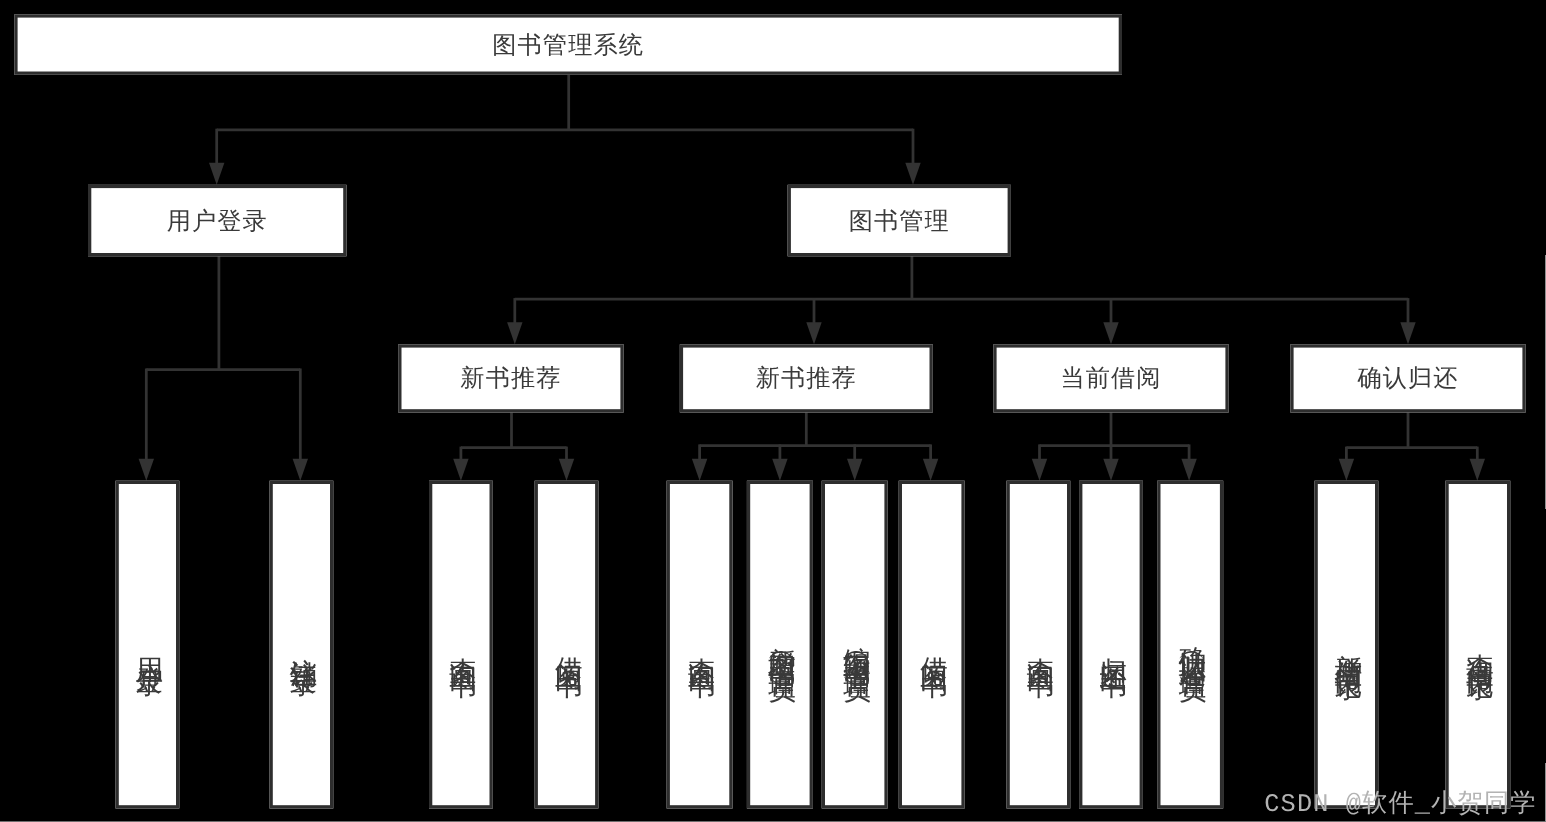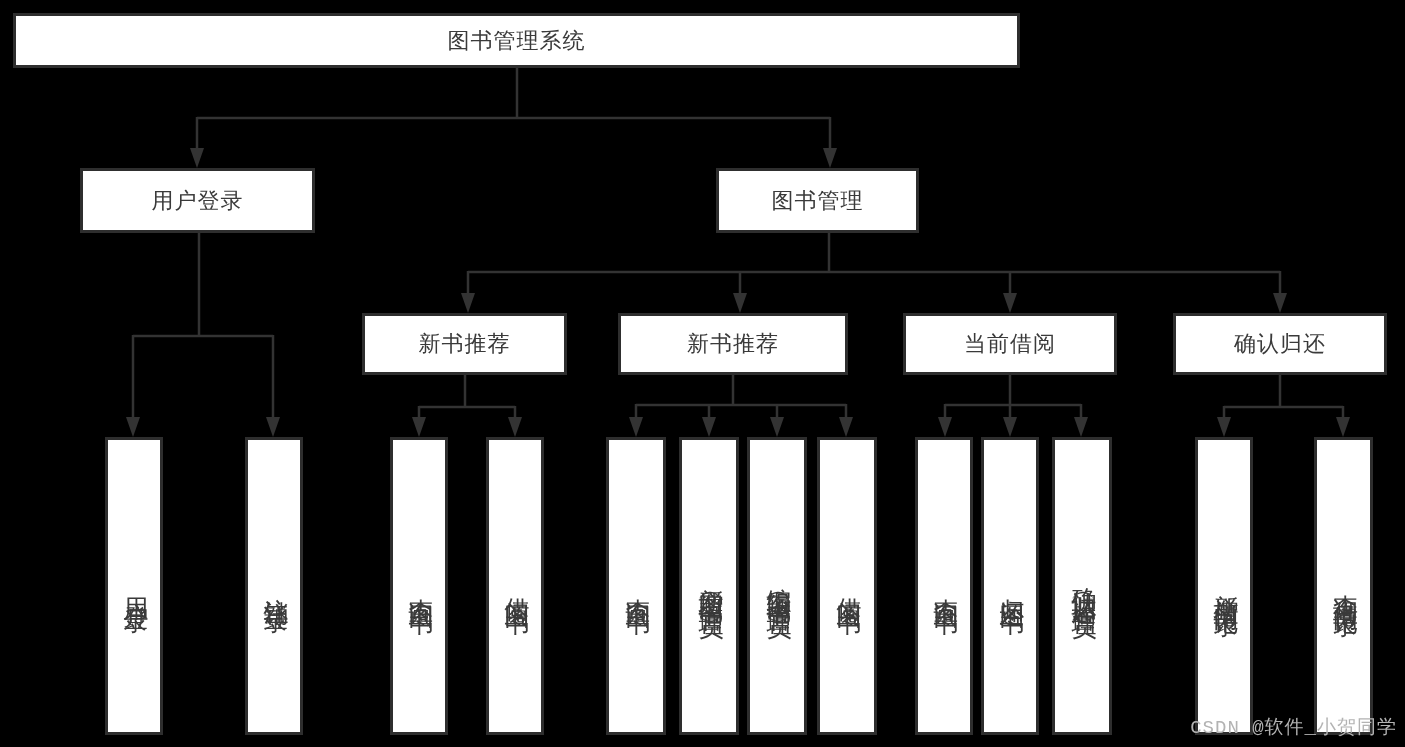--- a/index.html
+++ b/index.html
@@ -53,21 +53,21 @@
   .l-8  { left:817px; width:60px; }
   .l-9  { left:915px; }
   .l-10 { left:981px; }
   .l-11 { left:1052px; width:60px; }
   .l-12 { left:1195px; }
   .l-13 { left:1314px; width:59px; }
   #watermark {
     position: absolute;
     right: 8px;
     top: 714px;
-    font-size: 19px;
+    font-size: 23px;
     color: #b3b3b3;
     letter-spacing: 1px;
     z-index: 5;
     white-space: nowrap;
   }
 </style>
 </head>
 <body>
 
 <div id="stage">

